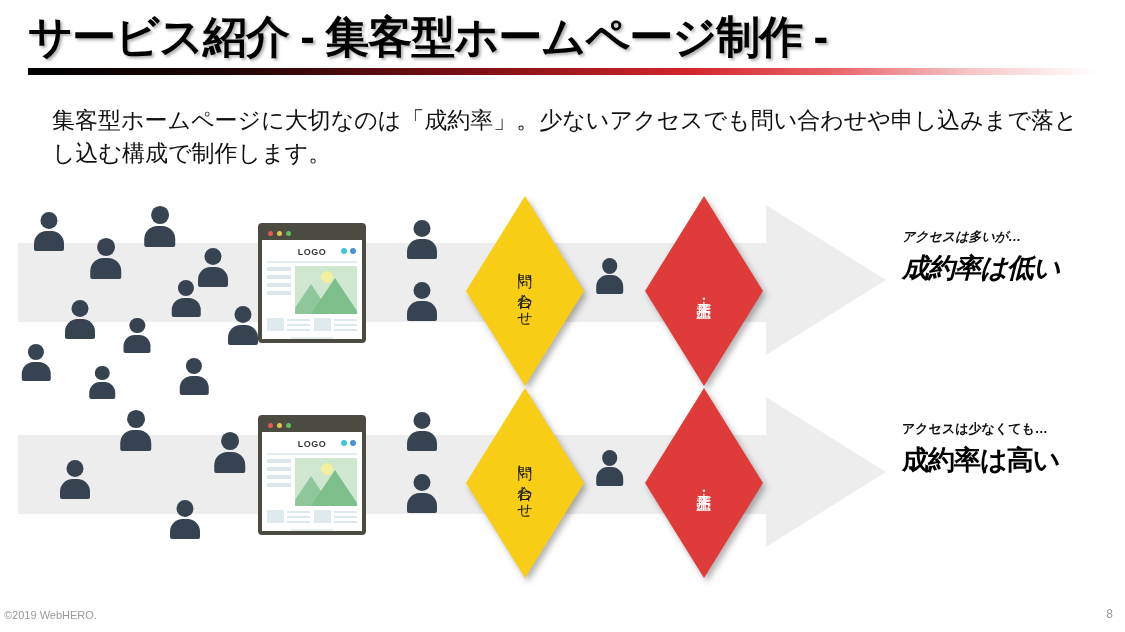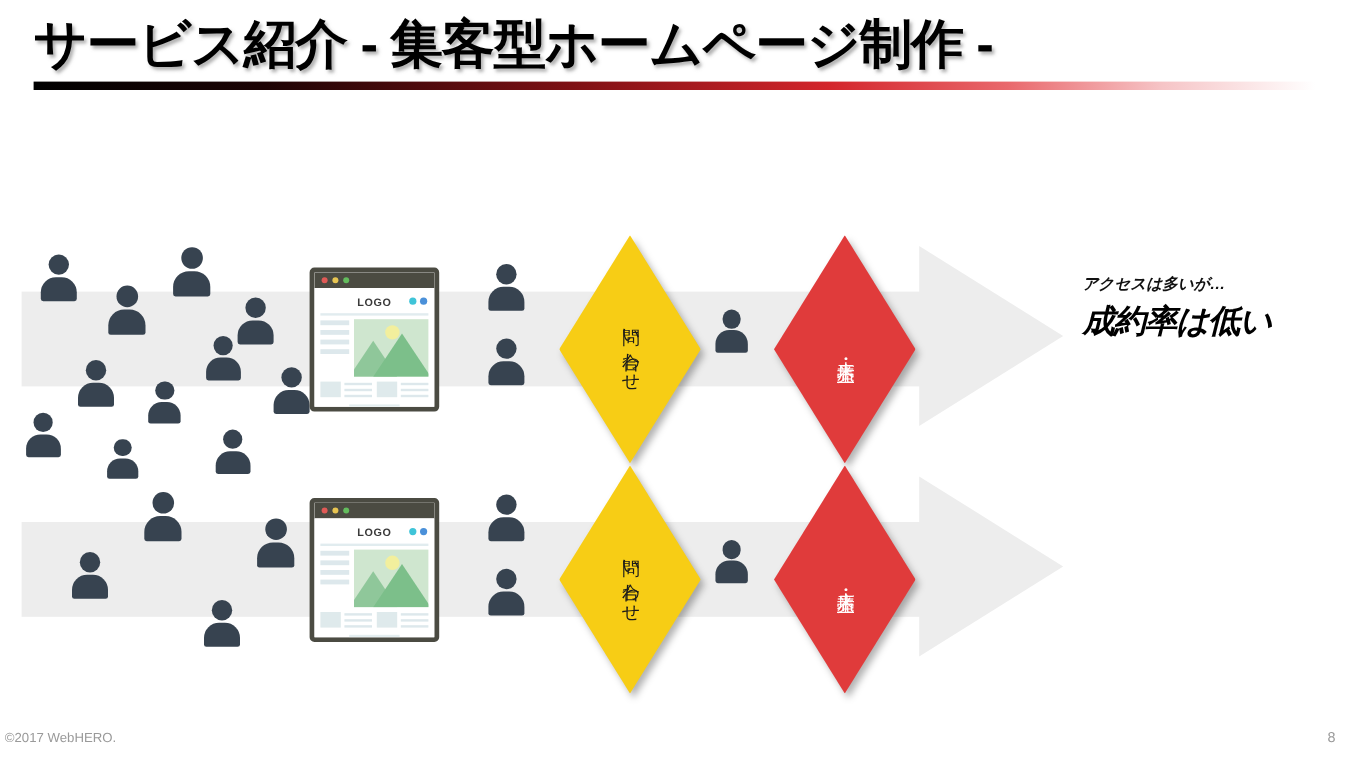--- a/index.html
+++ b/index.html
@@ -125,20 +125,21 @@
   .footer-page{position:absolute;right:12px;top:607px;font-size:12px;color:#9a9a9a;}
 </style>
 </head>
 <body>
 
 <div class="slide">
 
   <div class="title">サービス紹介 - 集客型ホームページ制作 -</div>
   <div class="title-rule"></div>
 
+  <div class="lead">集客型ホームページに大切なのは「成約率」。少ないアクセスでも問い合わせや申し込みまで落とし込む構成で制作します。</div>
 
   <div class="row row-1">
     <div class="band"></div>
     <div class="arrow-head"></div>
 
     <div class="crowd">
         <div class="person" style="left: 32px; top: 16px; width: 34px; height: 39px;">
           <div class="head" style="width: 17px; height: 17px;"></div>
           <div class="body" style="width: 30px; height: 20px; top: 19px; border-radius: 12.6px 12.6px 2px 2px;"></div>
         </div>
@@ -362,17 +363,21 @@
           <div class="head" style="width: 15.64px; height: 15.64px;"></div>
           <div class="body" style="width: 27.6px; height: 18.4px; top: 17.48px; border-radius: 11.592px 11.592px 2px 2px;"></div>
         </div>
       </div>
 
     <div class="diamond d-red" style="left:645px;top:0px;width:118px;height:190px;">
       <div class="shape"></div>
       <div class="dlabel">来店・売上</div>
     </div>
 
+    <div class="cap" style="top:32px;">
+      <div class="cap-small">アクセスは少なくても…</div>
+      <div class="cap-big">成約率は高い</div>
+    </div>
   </div>
 
-  <div class="footer-copy">©2017 WebHERO.</div>
+  <div class="footer-copy">©2019 WebHERO.</div>
   <div class="footer-page">8</div>
 </div>
 
 </body></html>

